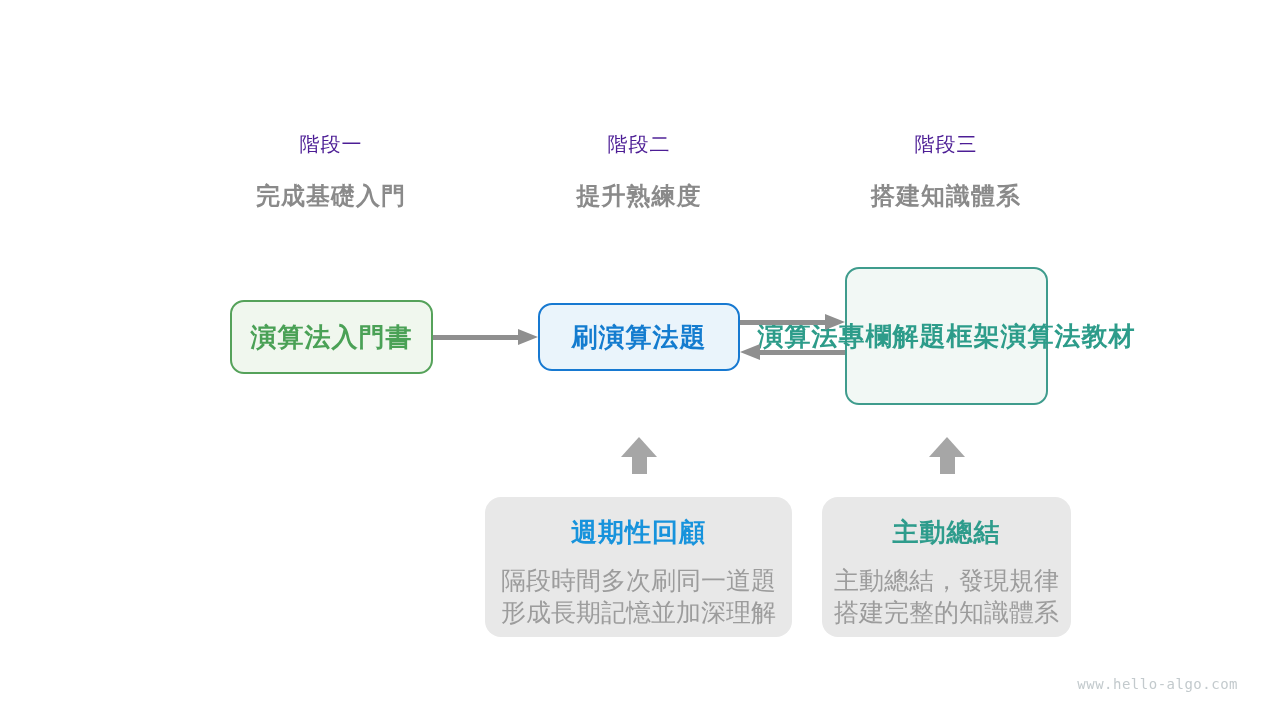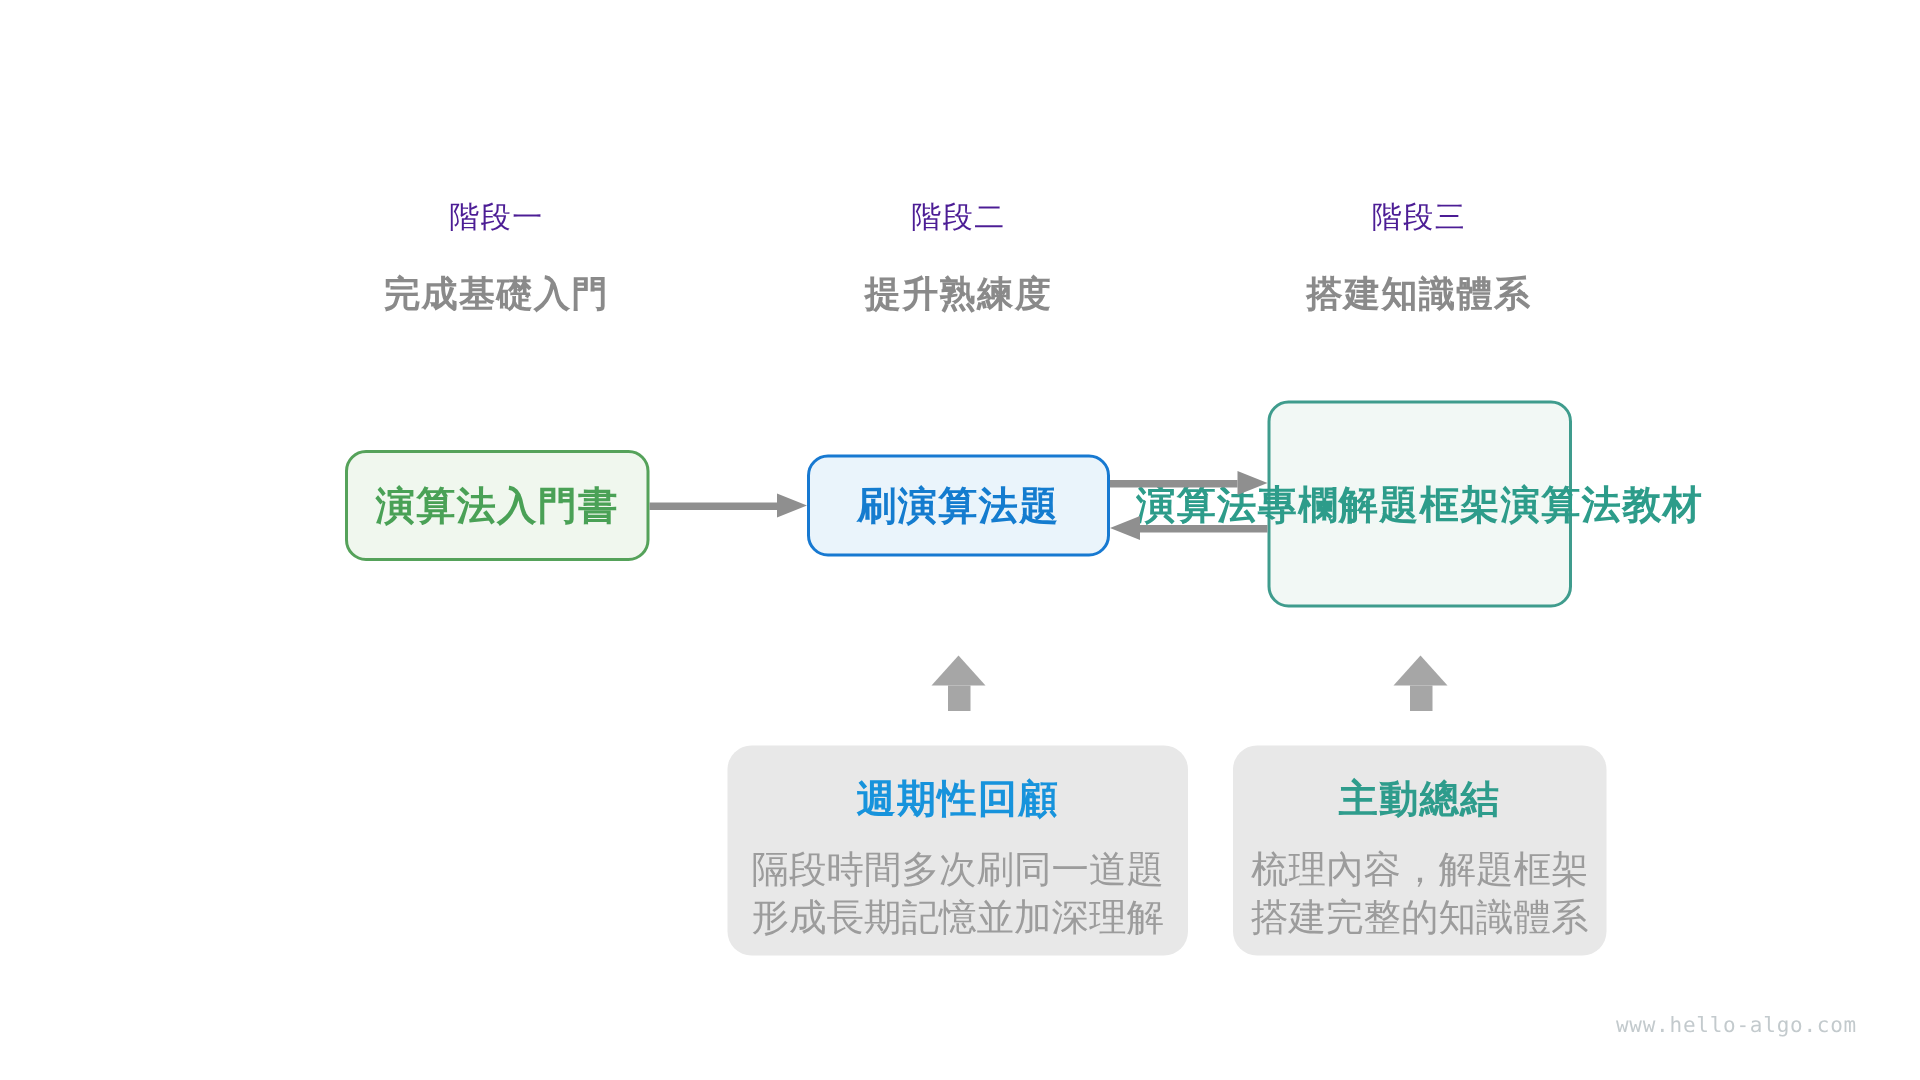--- a/index.html
+++ b/index.html
@@ -148,20 +148,20 @@
     <div class="note-title blue">週期性回顧</div>
     <div class="note-body">
       <div>隔段時間多次刷同一道題</div>
       <div>形成長期記憶並加深理解</div>
     </div>
   </div>
 
   <div class="note" style="left:822px; top:497px; width:249px; height:140px;">
     <div class="note-title teal">主動總結</div>
     <div class="note-body">
-      <div>梳理內容，解題框架</div>
+      <div>主動總結，發現規律</div>
       <div>搭建完整的知識體系</div>
     </div>
   </div>
 
   <div class="watermark">www.hello-algo.com</div>
 
 </div>
 
 </body></html>

